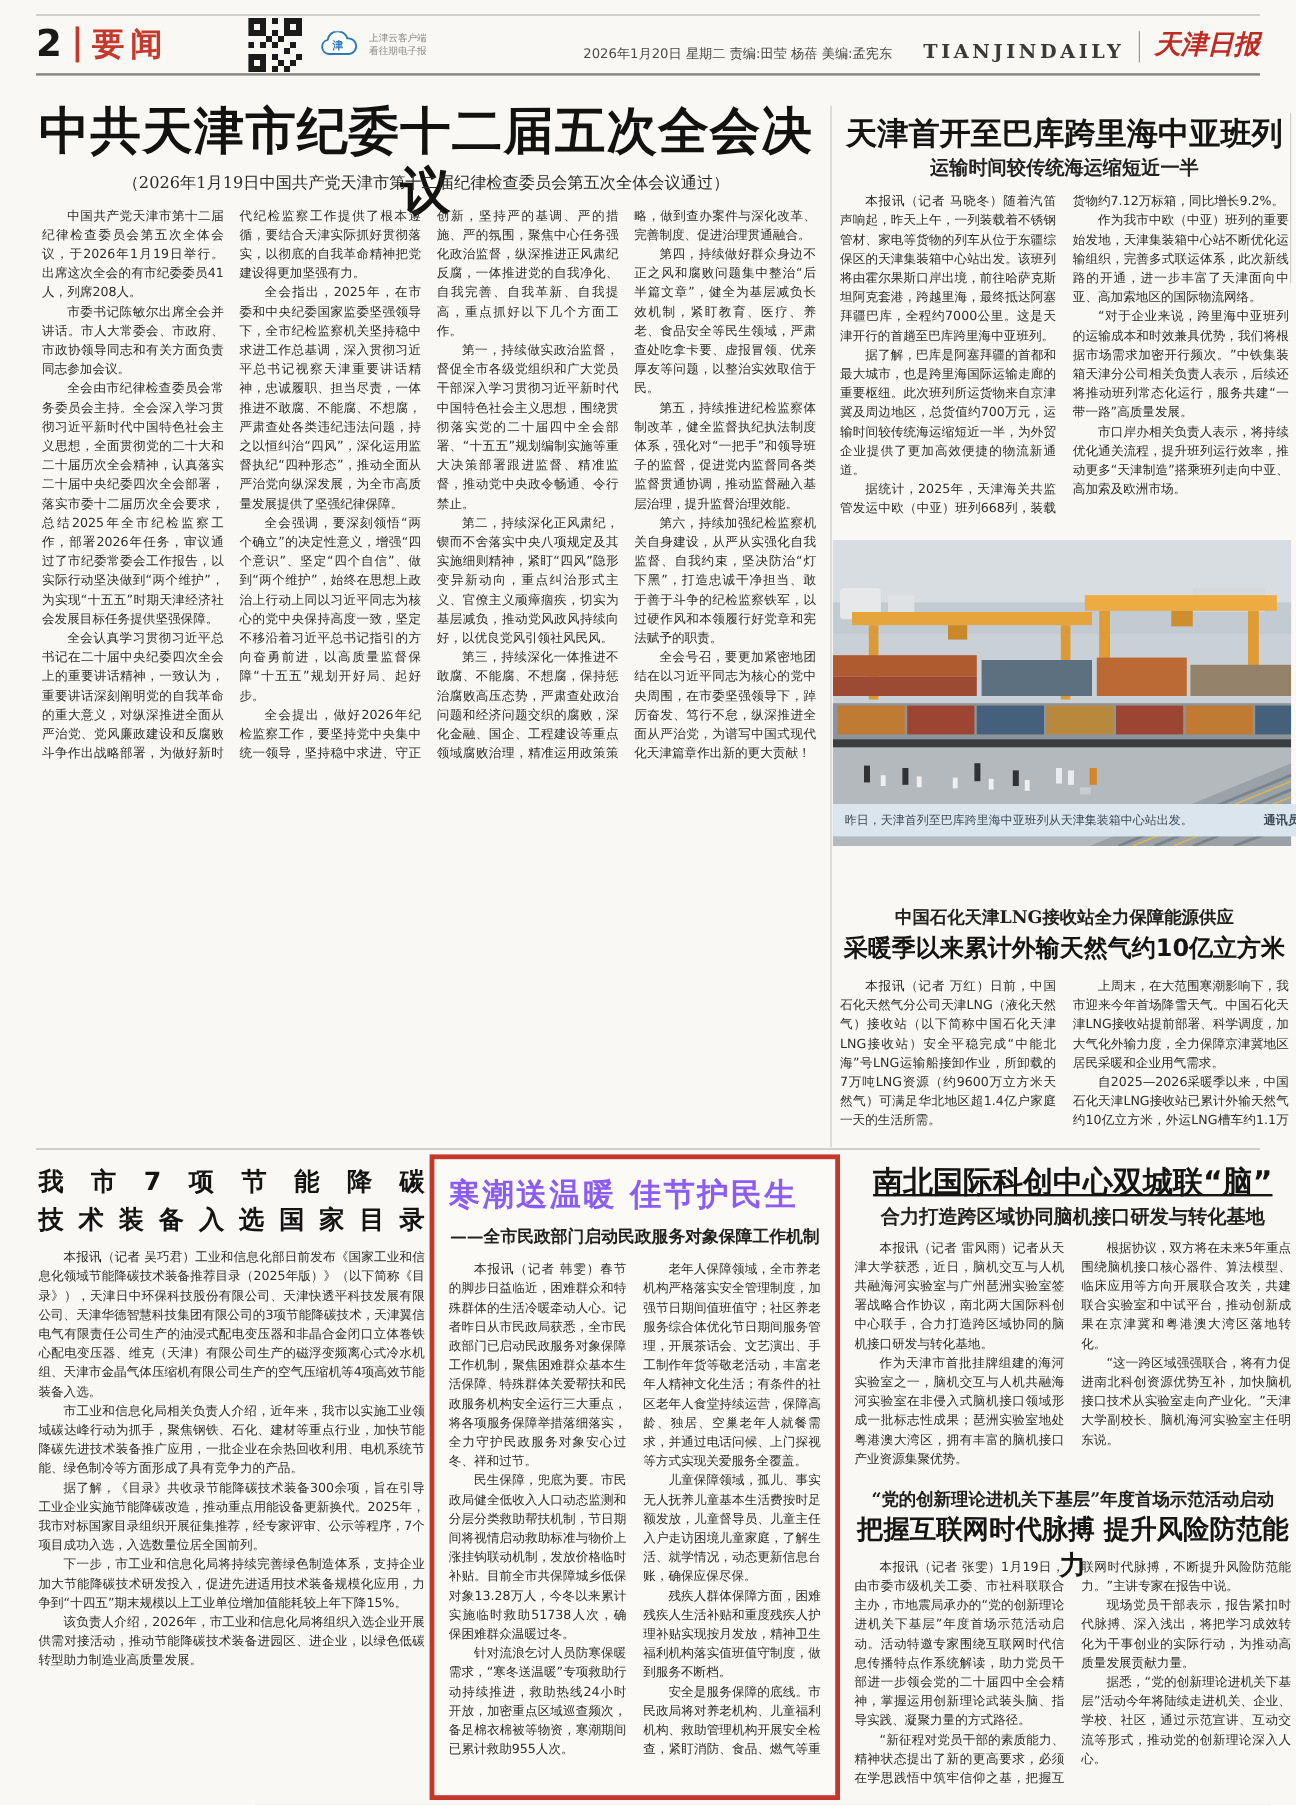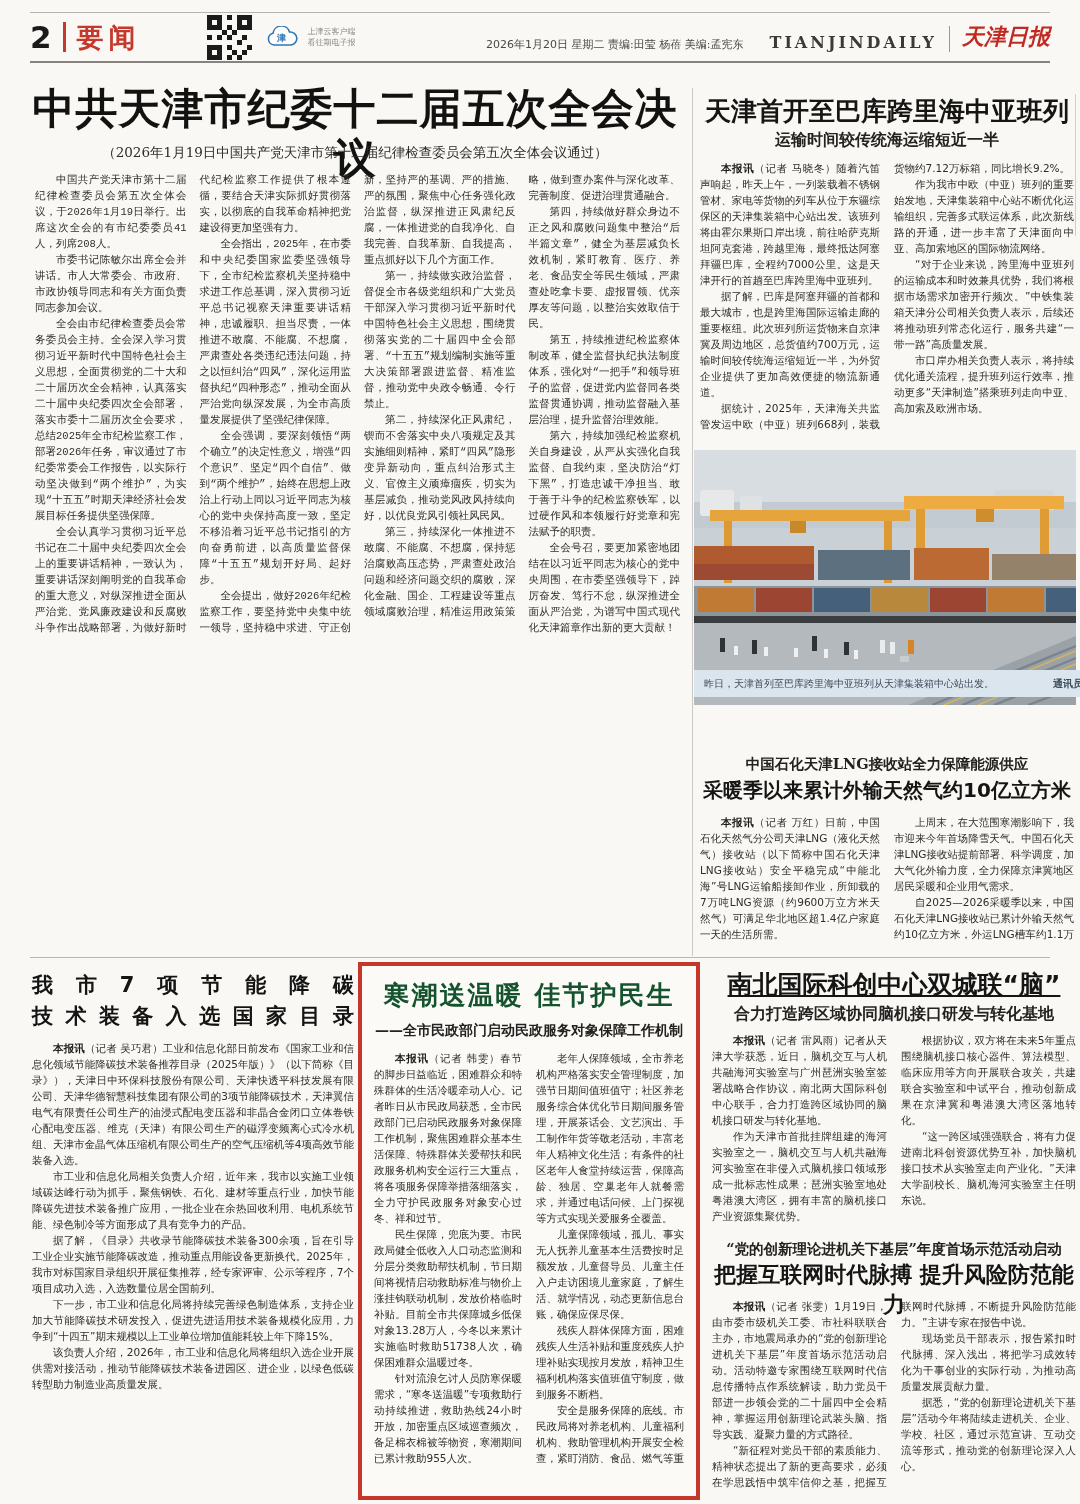--- a/index.html
+++ b/index.html
@@ -3,21 +3,21 @@
 <meta charset="utf-8">
 <style>
   html,body{margin:0;padding:0;background:#e7e5e2;}
   .page{position:relative;width:1080px;height:1504px;margin:0 auto;background:#f9f8f5;
         font-family:"DejaVu Sans",sans-serif;color:#222;overflow:hidden;}
   .abs{position:absolute;}
   .rule{background:#b8b5b0;}
   .para{margin:0 0 0 0;text-indent:2em;}
   .body-text{font-size:10.5px;line-height:16px;text-align:justify;color:#2e2d2a;overflow:hidden;}
   .body-text p{margin:0;}
-  .body-text b{font-weight:bold;color:#1c1b19;}
+  .body-text b{font-weight:normal;color:#1c1b19;}
   .cols-2{column-count:2;column-gap:14px;}
   .cols-4{column-count:4;column-gap:13px;}
   
   .hdr{left:30px;top:14px;width:1020px;height:46px;display:flex;align-items:center;}
   .pagenum{font-size:31px;font-weight:bold;color:#1a1a1a;line-height:1;}
   .redbar{width:3px;height:30px;background:#c4392c;margin:0 11px;}
   .section-name{font-size:27px;font-weight:bold;color:#c4392c;letter-spacing:5px;line-height:1;}
   .qr-wrap{margin-left:66px;display:flex;align-items:center;}
   .cloud-wrap{margin-left:14px;display:flex;flex-direction:column;align-items:center;}
   .cloud-cap{font-size:8px;color:#8a8885;line-height:11px;margin-left:10px;}
@@ -36,21 +36,21 @@
   .energy-title{font-size:21px;font-weight:bold;color:#141413;line-height:31px;}
   .energy-title div{text-align:justify;text-align-last:justify;}
   
   .caption-strip{background:#dbe5ee;display:flex;align-items:center;justify-content:space-between;
                  padding:0 10px;box-sizing:border-box;font-family:"DejaVu Serif",serif;}
   .caption-text{font-size:10px;color:#3b4a58;}
   .caption-credit{font-size:10px;font-weight:bold;color:#3b4a58;white-space:nowrap;margin-left:10px;}
   
   .minsheng-box{left:358px;top:962px;width:342px;height:538px;border:4px solid #c5372b;
                 box-sizing:border-box;background:#fbfaf7;padding:8px 12px 6px 12px;}
-  .ms-title{font-size:26px;font-weight:bold;text-align:center;letter-spacing:2px;color:#14532d;margin-top:4px;}
+  .ms-title{font-size:26px;font-weight:bold;letter-spacing:2px;color:#8b5cf6;margin-top:4px;}
   .ms-sub{font-family:"DejaVu Serif",serif;font-size:14px;font-weight:bold;text-align:center;color:#232220;margin-top:9px;}
   .ms-body{margin-top:10px;height:424px;}
 </style>
 </head>
 <body>
 
 <div class="page">
 
   <div class="abs rule" style="left:30px;top:12px;width:1020px;height:1px;"></div>
 
@@ -106,21 +106,21 @@
       <div class="masthead-latin">TIANJINDAILY</div>
       <div class="mast-div"></div>
       <div class="masthead-cn">天津日报</div>
     </div>
   </div>
 
   <div class="abs" style="left:30px;top:61px;width:1020px;height:2px;background:#87847f;"></div>
 
   <div class="abs h-main" style="left:30px;top:84px;width:650px;">中共天津市纪委十二届五次全会决议</div>
   <div class="abs h-sub-serif" style="left:30px;top:144px;width:650px;font-size:13.5px;">（2026年1月19日中国共产党天津市第十二届纪律检查委员会第五次全体会议通过）</div>
-  <div class="abs body-text cols-4" style="left:35px;top:172px;width:645px;height:782px;font-family:Liberation Mono, monospace;">
+  <div class="abs body-text cols-4" style="left:35px;top:172px;width:645px;height:782px;">
       <p class="para">中国共产党天津市第十二届纪律检查委员会第五次全体会议，于2026年1月19日举行。出席这次全会的有市纪委委员41人，列席208人。</p>
       <p class="para">市委书记陈敏尔出席全会并讲话。市人大常委会、市政府、市政协领导同志和有关方面负责同志参加会议。</p>
       <p class="para">全会由市纪律检查委员会常务委员会主持。全会深入学习贯彻习近平新时代中国特色社会主义思想，全面贯彻党的二十大和二十届历次全会精神，认真落实二十届中央纪委四次全会部署，落实市委十二届历次全会要求，总结2025年全市纪检监察工作，部署2026年任务，审议通过了市纪委常委会工作报告，以实际行动坚决做到“两个维护”，为实现“十五五”时期天津经济社会发展目标任务提供坚强保障。</p>
       <p class="para">全会认真学习贯彻习近平总书记在二十届中央纪委四次全会上的重要讲话精神，一致认为，重要讲话深刻阐明党的自我革命的重大意义，对纵深推进全面从严治党、党风廉政建设和反腐败斗争作出战略部署，为做好新时代纪检监察工作提供了根本遵循，要结合天津实际抓好贯彻落实，以彻底的自我革命精神把党建设得更加坚强有力。</p>
       <p class="para">全会指出，2025年，在市委和中央纪委国家监委坚强领导下，全市纪检监察机关坚持稳中求进工作总基调，深入贯彻习近平总书记视察天津重要讲话精神，忠诚履职、担当尽责，一体推进不敢腐、不能腐、不想腐，严肃查处各类违纪违法问题，持之以恒纠治“四风”，深化运用监督执纪“四种形态”，推动全面从严治党向纵深发展，为全市高质量发展提供了坚强纪律保障。</p>
       <p class="para">全会强调，要深刻领悟“两个确立”的决定性意义，增强“四个意识”、坚定“四个自信”、做到“两个维护”，始终在思想上政治上行动上同以习近平同志为核心的党中央保持高度一致，坚定不移沿着习近平总书记指引的方向奋勇前进，以高质量监督保障“十五五”规划开好局、起好步。</p>
       <p class="para">全会提出，做好2026年纪检监察工作，要坚持党中央集中统一领导，坚持稳中求进、守正创新，坚持严的基调、严的措施、严的氛围，聚焦中心任务强化政治监督，纵深推进正风肃纪反腐，一体推进党的自我净化、自我完善、自我革新、自我提高，重点抓好以下几个方面工作。</p>
       <p class="para">第一，持续做实政治监督，督促全市各级党组织和广大党员干部深入学习贯彻习近平新时代中国特色社会主义思想，围绕贯彻落实党的二十届四中全会部署、“十五五”规划编制实施等重大决策部署跟进监督、精准监督，推动党中央政令畅通、令行禁止。</p>
       <p class="para">第二，持续深化正风肃纪，锲而不舍落实中央八项规定及其实施细则精神，紧盯“四风”隐形变异新动向，重点纠治形式主义、官僚主义顽瘴痼疾，切实为基层减负，推动党风政风持续向好，以优良党风引领社风民风。</p>
       <p class="para">第三，持续深化一体推进不敢腐、不能腐、不想腐，保持惩治腐败高压态势，严肃查处政治问题和经济问题交织的腐败，深化金融、国企、工程建设等重点领域腐败治理，精准运用政策策略，做到查办案件与深化改革、完善制度、促进治理贯通融合。</p>

